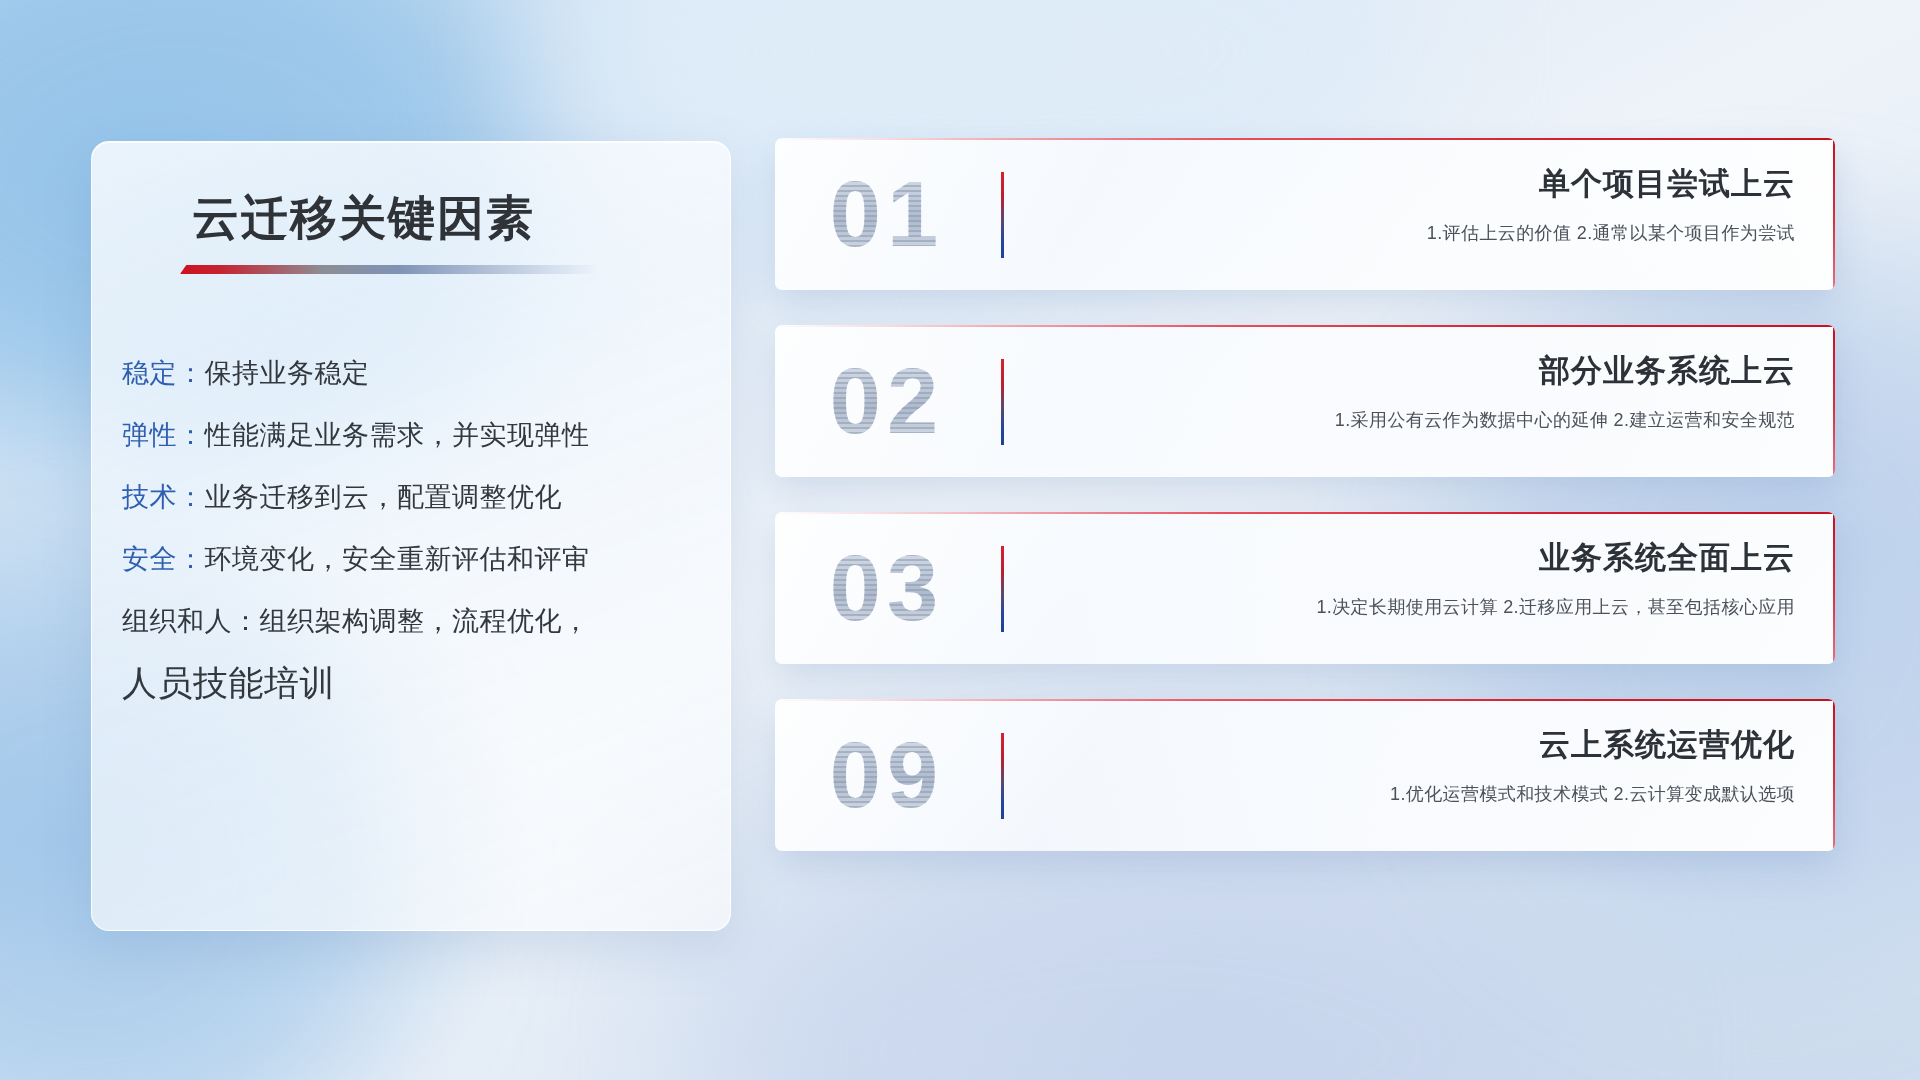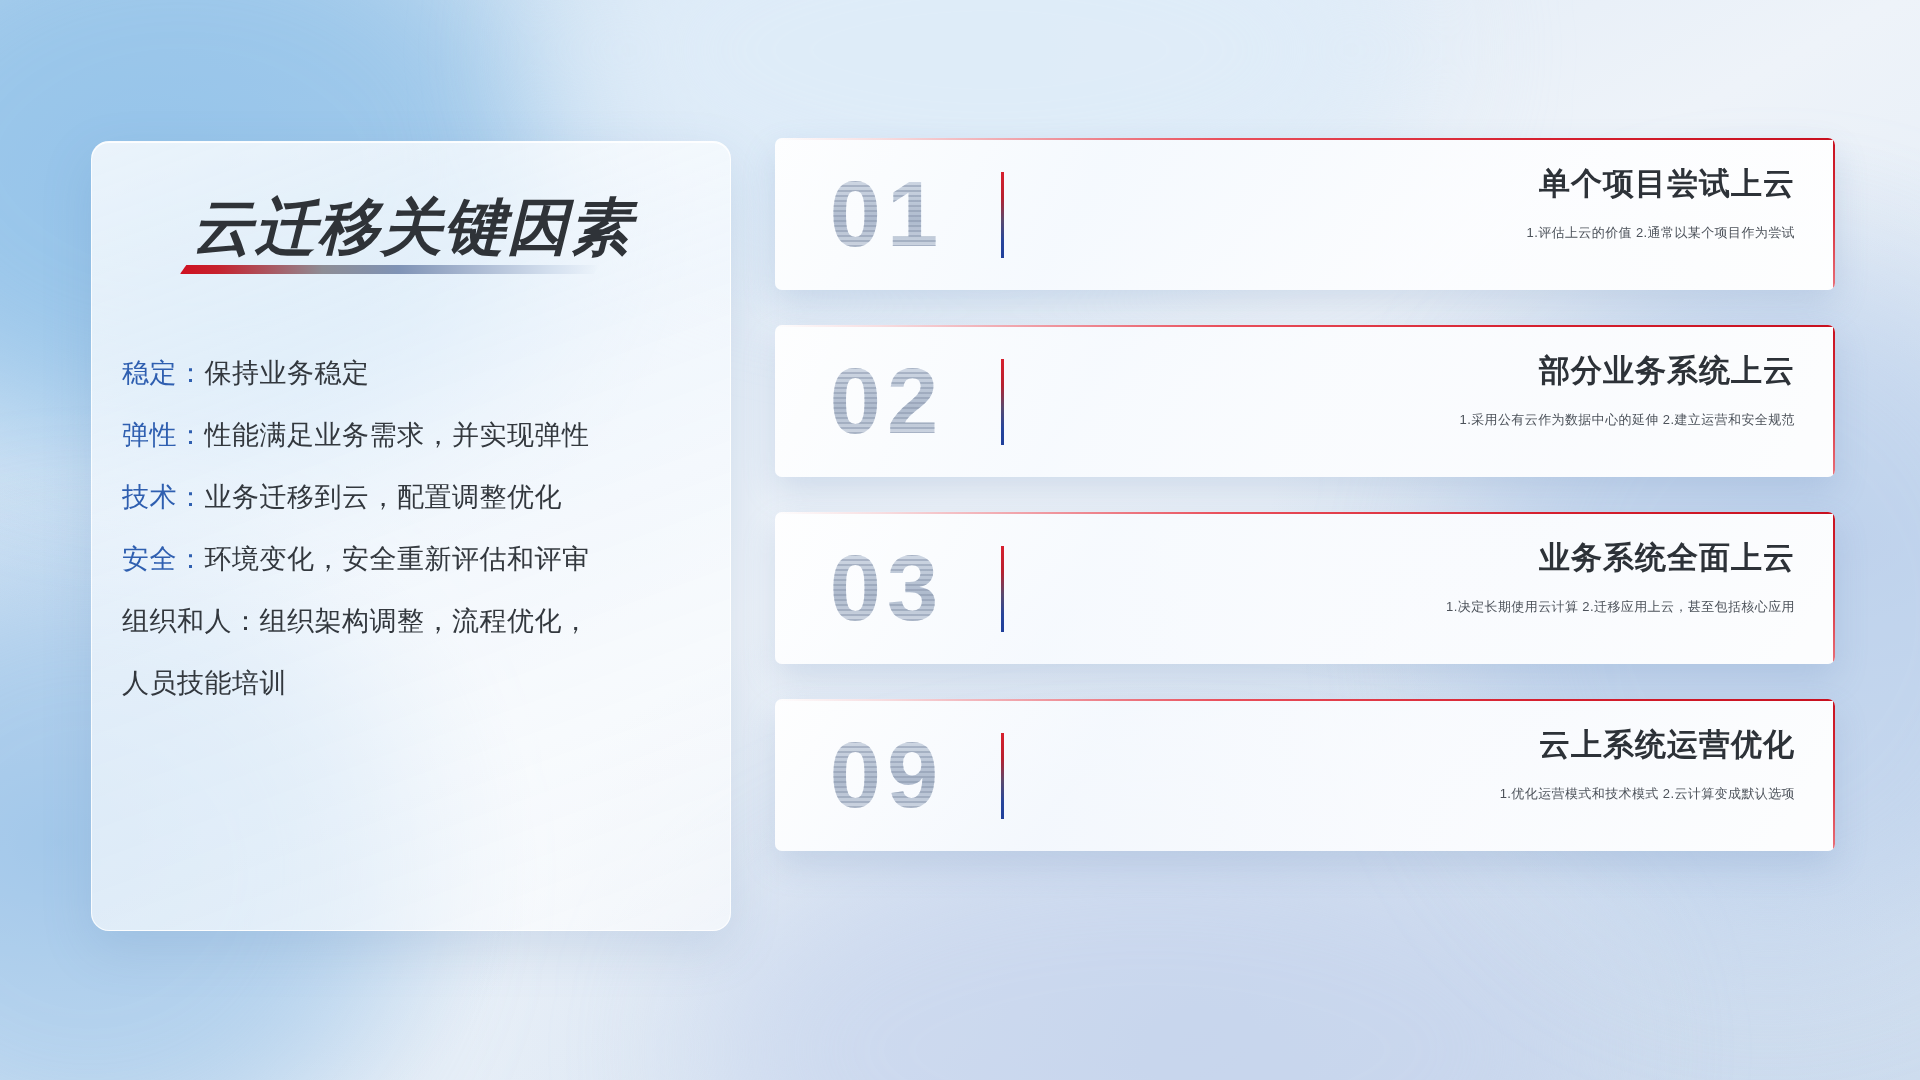--- a/index.html
+++ b/index.html
@@ -41,43 +41,42 @@
     box-shadow:0 18px 50px rgba(90,130,175,0.18), inset 0 1px 0 rgba(255,255,255,0.9);
     overflow:hidden;
   }
   .left-panel::before{
     content:""; position:absolute; left:0; top:0; bottom:0; width:2px;
     background:linear-gradient(180deg,#f3c9cd 0%,#e4araraa 0%,#e8555f 22%,#d8323f 52%,#e06a72 78%,#f2cdd0 100%);
     opacity:.95;
   }
   .panel-title {
     position:absolute; left:100px; top:45px;
-    font-size:61px; font-weight:700; letter-spacing:2px;
+    font-size:47px; font-weight:700; letter-spacing:2px;
     color:#2f3338;
-    font-style:italic;
   }
   .title-rule {
     position:absolute; left:88px; top:123px;
     width:420px; height:9px;
     background:linear-gradient(90deg,#cf1020 0%,#c6222e 9%,#8d8d95 34%,#7f93b5 52%,#aab9d2 70%,#d3dfee 88%,rgba(224,233,244,0) 100%);
     clip-path:polygon(1.5% 0, 100% 0, 98.5% 100%, 0% 100%);
     border-radius:1px;
   }
 
   .factor-list { position:absolute; left:30px; top:200px; right:20px; }
   .factor-row {
     font-size:27px;
     line-height:62px;
     color:#33383e;
     white-space:nowrap;
     letter-spacing:0.5px;
   }
   .factor-row .k { color:#2f5fb0;margin-top:40px; }
   .factor-row.plain .k { color:#33383e; }
-  .factor-cont { font-size:27px; line-height:62px; color:#33383e; letter-spacing:0.5px; }
+  .factor-cont { font-size:35px; line-height:62px; color:#33383e; letter-spacing:0.5px; }
 
   
   .cards { position:absolute; left:775px; top:138px; width:1060px; }
   .card {
     position:relative;
     height:152px;
     margin-bottom:35px;
     border-radius:7px;
     background:linear-gradient(120deg, rgba(255,255,255,0.94) 0%, rgba(248,251,255,0.88) 30%, rgba(252,253,255,0.92) 62%, rgba(255,255,255,0.96) 100%);
     box-shadow:0 14px 34px rgba(96,132,178,0.20);
@@ -110,21 +109,21 @@
     width:3px; height:86px;
     background:linear-gradient(180deg,#d8202e 0%,#b8202f 30%,#5a4a6e 56%,#27459c 80%,#1f3f9b 100%);
   }
   .card-body { position:absolute; left:258px; top:22px; right:40px;text-align:right; }
   .card-title {
     font-size:31px; font-weight:700; color:#2d3238;
     letter-spacing:1px; line-height:48px;
   }
   .card-desc {
     margin-top:10px;
-    font-size:13px; color:#4c525a; letter-spacing:0.4px; line-height:30px;
+    font-size:18px; color:#4c525a; letter-spacing:0.4px; line-height:30px;
   }
 </style>
 </head>
 <body>
 
 <div class="blob blob-a"></div>
 <div class="blob blob-b"></div>
 <div class="blob blob-c"></div>
 <div class="blob blob-d"></div>
 <div class="blob blob-e"></div>

